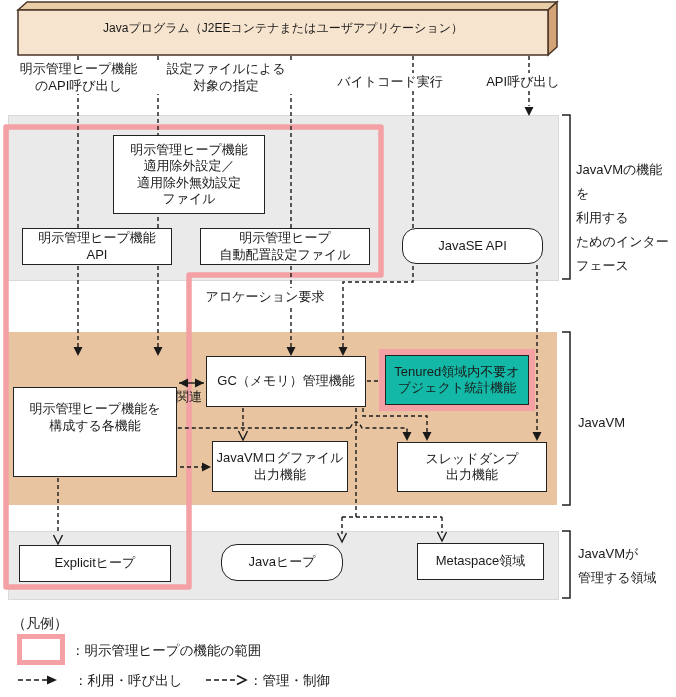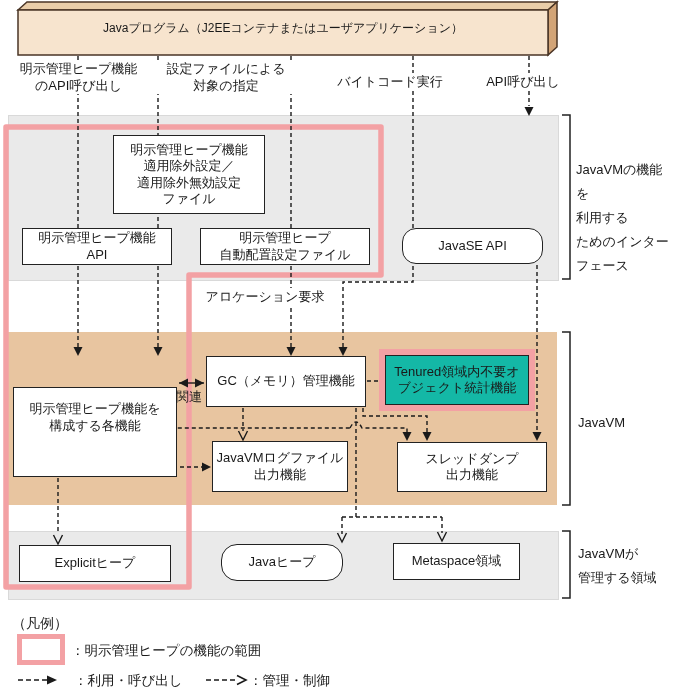--- a/index.html
+++ b/index.html
@@ -133,21 +133,21 @@
     <div class="inner ws">Tenured領域内不要オ
 ブジェクト統計機能</div>
   </div>
   <div class="box ws" style="left:212px;top:441px;width:136px;height:51px;">JavaVMログファイル
 出力機能</div>
   <div class="box ws" style="left:397px;top:442px;width:150px;height:50px;">スレッドダンプ
 出力機能</div>
 
   <div class="box" style="left:19px;top:545px;width:152px;height:37px;">Explicitヒープ</div>
   <div class="box" style="left:221px;top:544px;width:122px;height:37px;border-radius:16px;">Javaヒープ</div>
-  <div class="box" style="left:393px;top:543px;width:127px;height:37px;">Metaspace領域</div>
+  <div class="box" style="left:417px;top:543px;width:127px;height:37px;">Metaspace領域</div>
 
   <div class="bracket-text ws" style="left:576px;top:158px;width:98px;">JavaVMの機能を
 利用する
 ためのインター
 フェース</div>
   <div class="bracket-text" style="left:578px;top:411px;width:90px;">JavaVM</div>
   <div class="bracket-text ws" style="left:578px;top:542px;width:96px;">JavaVMが
 管理する領域</div>
 
   <div class="legend-label" style="left:12px;top:615px;font-size:14px;">（凡例）</div>

